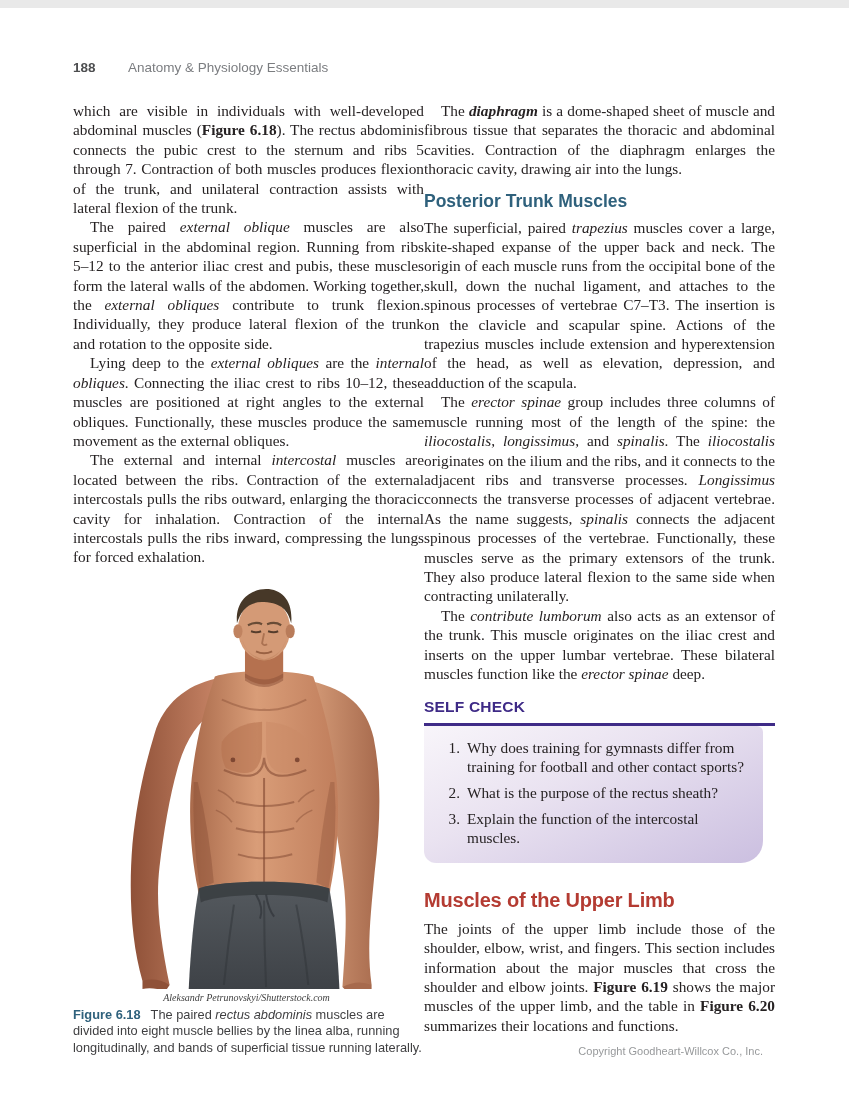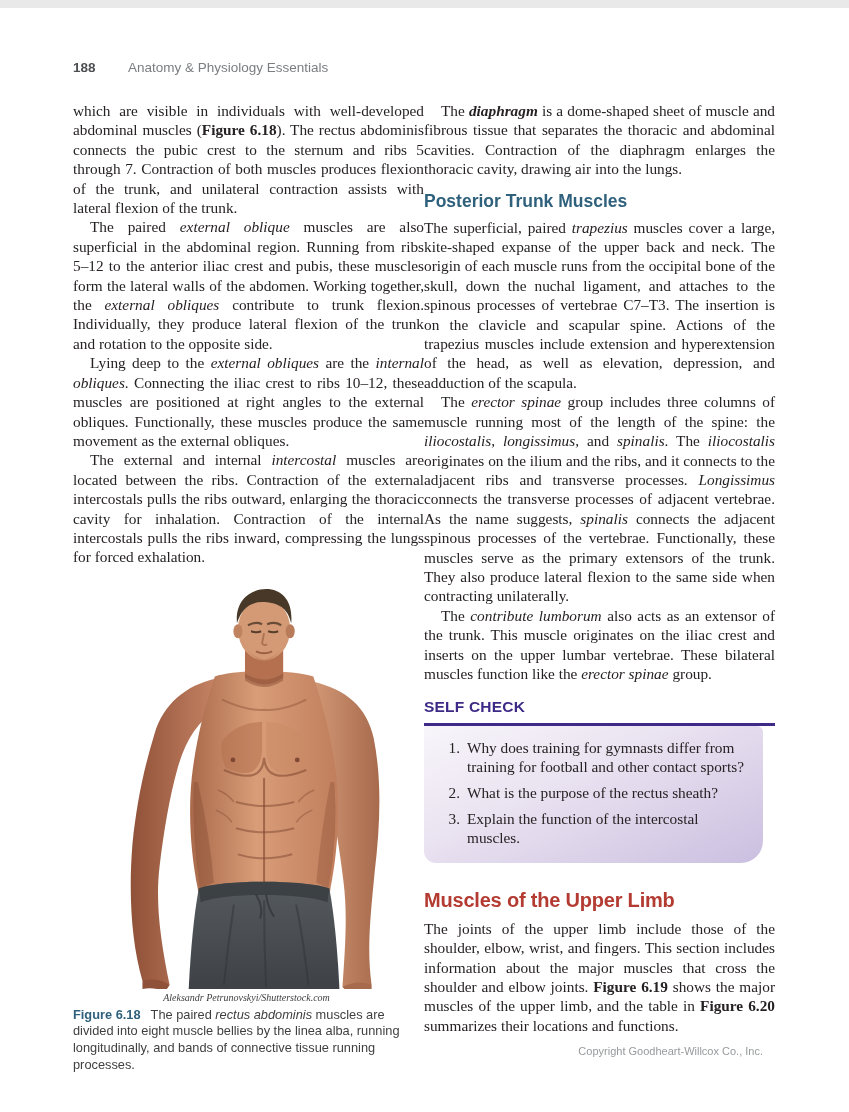--- a/index.html
+++ b/index.html
@@ -157,36 +157,36 @@
             <path d="M120,322 q-6,40 -10,80 M150,318 q0,44 2,86 M182,322 q8,40 12,80" fill="none" stroke="#2f3337" stroke-width="2" opacity="0.5"></path>
 
             <path d="M142,312 q8,14 4,24 M152,312 q2,14 8,22" fill="none" stroke="#2b2f33" stroke-width="2" opacity="0.6"></path>
 
             <path d="M29,398 q14,-4 27,4 l-4,6 q-13,-4 -23,-2 Z" fill="#8f5138"></path>
             <path d="M257,402 q-14,-6 -29,2 l4,4 q13,-4 25,0 Z" fill="#a76a4d"></path>
           </svg>
         </div>
         <div class="credit">Aleksandr Petrunovskyi/Shutterstock.com</div>
         <figcaption class="caption">
-          <span class="cap-label">Figure 6.18</span><span><span>The paired </span><span class="seg-i">rectus abdominis</span><span> muscles are divided into eight muscle bellies by the linea alba, running longitudinally, and bands of connective tissue running processes.</span></span>
+          <span class="cap-label">Figure 6.18</span><span><span>The paired </span><span class="seg-i">rectus abdominis</span><span> muscles are divided into eight muscle bellies by the linea alba, running longitudinally, and bands of superficial tissue running laterally.</span></span>
         </figcaption>
       </figure>
     </div>
 
     <div class="col">
       <div>
           <p class="body-para indent"><span>The </span><span class="seg-bi">diaphragm</span><span> is a dome-shaped sheet of muscle and fibrous tissue that separates the thoracic and abdominal cavities. Contraction of the diaphragm enlarges the thoracic cavity, drawing air into the lungs.</span></p>
         </div>
 
       <h2 class="h-blue">Posterior Trunk Muscles</h2>
 
       <div>
           <p class="body-para"><span>The superficial, paired </span><span class="seg-i">trapezius</span><span> muscles cover a large, kite-shaped expanse of the upper back and neck. The origin of each muscle runs from the occipital bone of the skull, down the nuchal ligament, and attaches to the spinous processes of vertebrae C7–T3. The insertion is on the clavicle and scapular spine. Actions of the trapezius muscles include extension and hyperextension of the head, as well as elevation, depression, and adduction of the scapula.</span></p>
           <p class="body-para indent"><span>The </span><span class="seg-i">erector spinae</span><span> group includes three columns of muscle running most of the length of the spine: the </span><span class="seg-i">iliocostalis</span><span>, </span><span class="seg-i">longissimus</span><span>, and </span><span class="seg-i">spinalis</span><span>. The </span><span class="seg-i">iliocostalis</span><span> originates on the ilium and the ribs, and it connects to the adjacent ribs and transverse processes. </span><span class="seg-i">Longissimus</span><span> connects the transverse processes of adjacent vertebrae. As the name suggests, </span><span class="seg-i">spinalis</span><span> connects the adjacent spinous processes of the vertebrae. Functionally, these muscles serve as the primary extensors of the trunk. They also produce lateral flexion to the same side when contracting unilaterally.</span></p>
-          <p class="body-para indent"><span>The </span><span class="seg-i">contribute lumborum</span><span> also acts as an extensor of the trunk. This muscle originates on the iliac crest and inserts on the upper lumbar vertebrae. These bilateral muscles function like the </span><span class="seg-i">erector spinae</span><span> group.</span></p>
+          <p class="body-para indent"><span>The </span><span class="seg-i">contribute lumborum</span><span> also acts as an extensor of the trunk. This muscle originates on the iliac crest and inserts on the upper lumbar vertebrae. These bilateral muscles function like the </span><span class="seg-i">erector spinae</span><span> deep.</span></p>
         </div>
 
       <div class="self-check">
         <div class="sc-title">SELF CHECK</div>
         <div class="sc-rule"></div>
         <div class="sc-box">
           <div>
               <div class="sc-item">
                 <span class="sc-num">1.</span>
                 <span>Why does training for gymnasts differ from training for football and other contact sports?</span>

